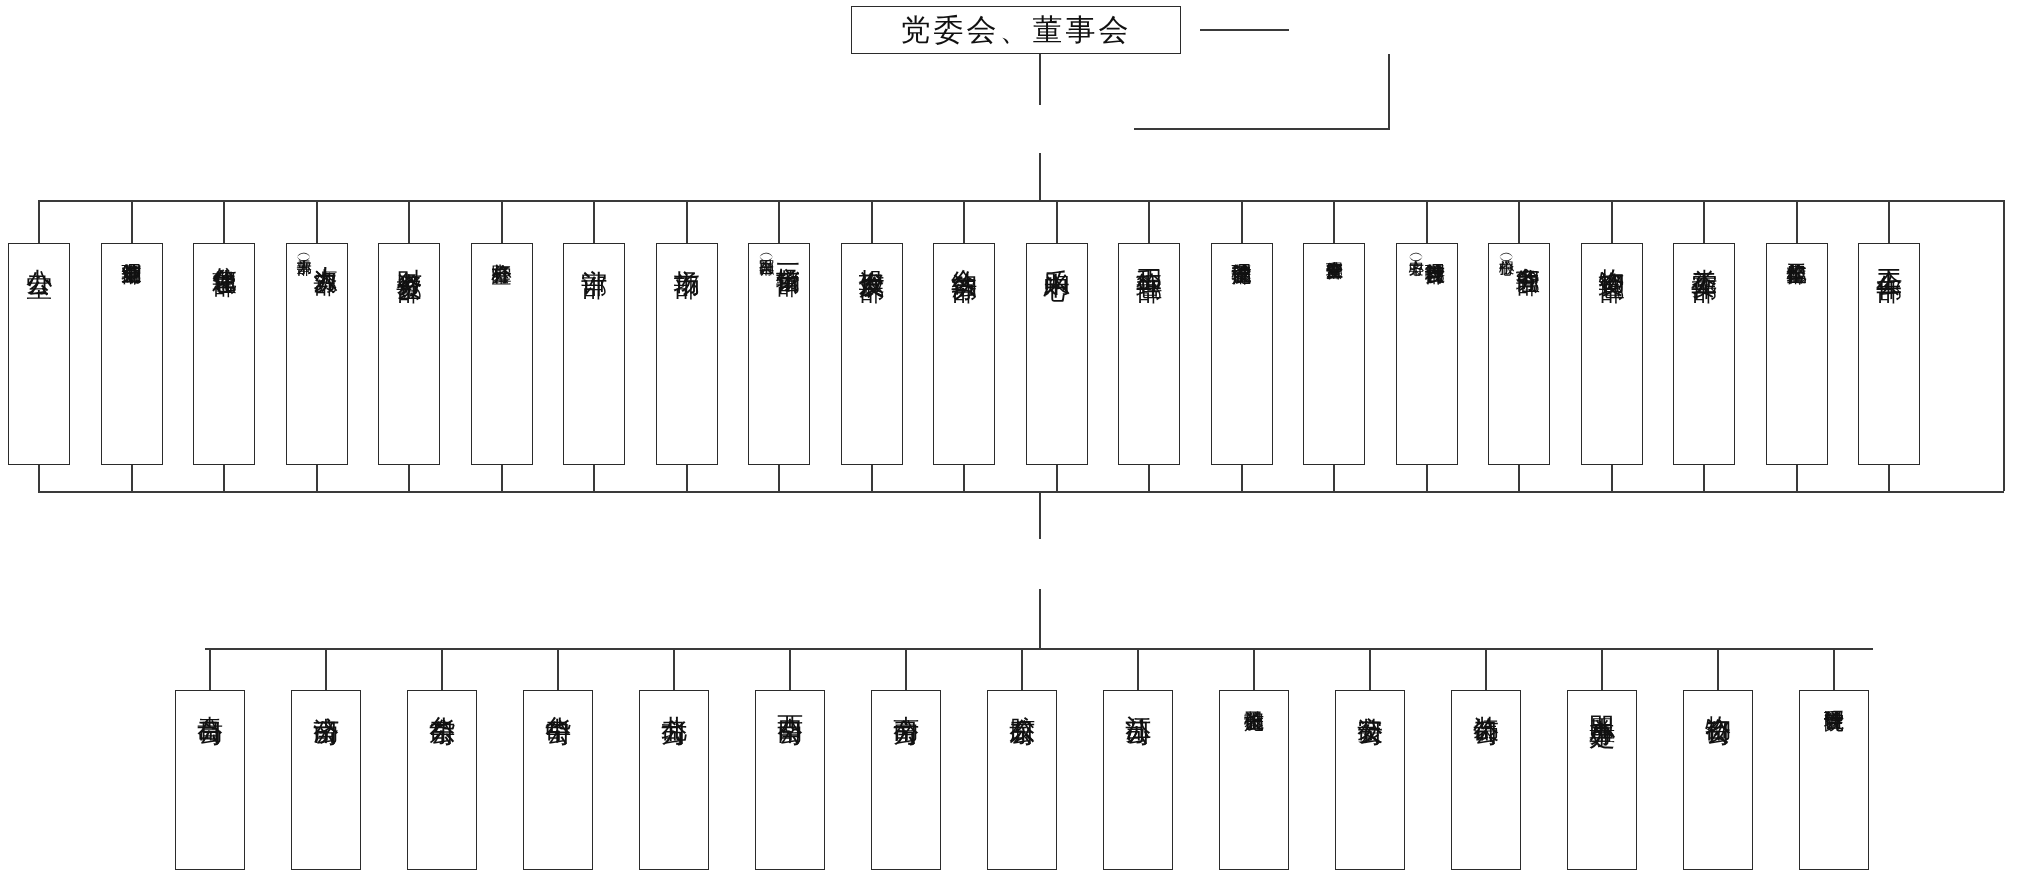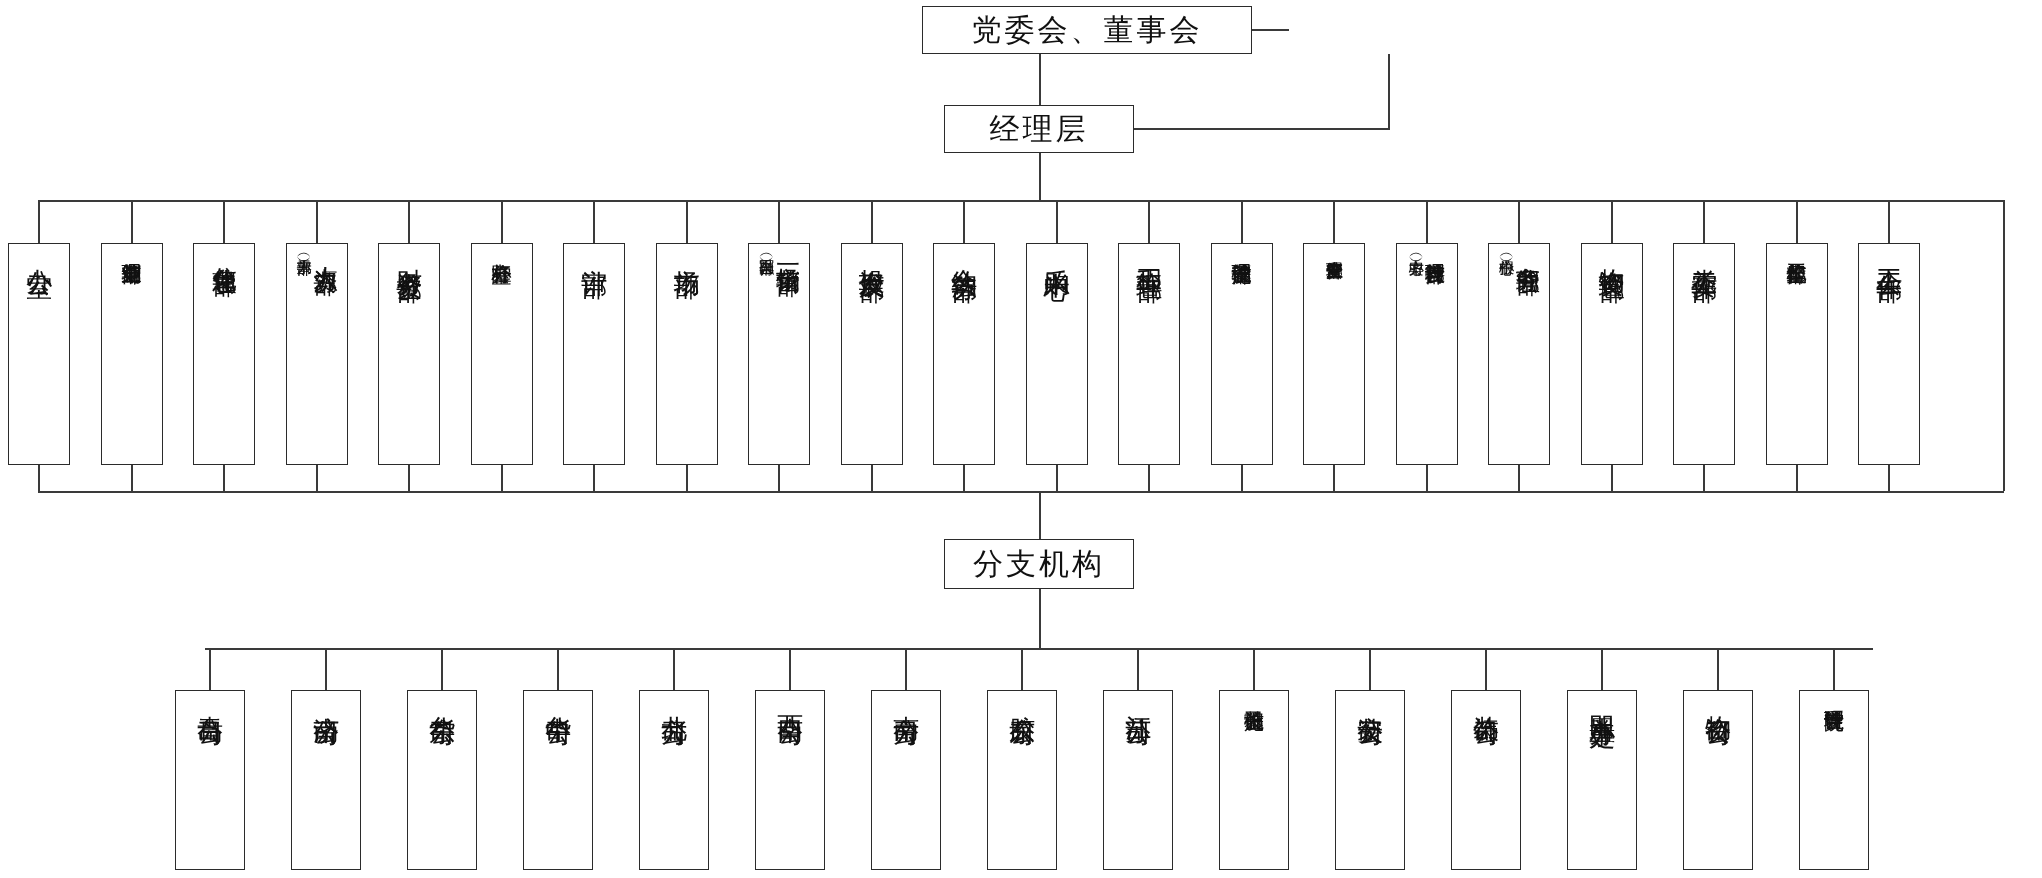--- a/index.html
+++ b/index.html
@@ -83,32 +83,29 @@
     width:2px;
     background:#3a3a3a;
     z-index:1;
   }
 </style>
 </head>
 <body>
 
 <div id="chart">
 
-  <div class="box horiz" style="left:922px;top:6px;width:330px;height:48px;">
+  <div class="box horiz" style="left:851px;top:6px;width:330px;height:48px;">
     <span>党委会、董事会</span>
   </div>
 
 
   <div class="hline" style="left:1200px;top:29px;width:89px;"></div>
 
   <div class="vline" style="left:1039px;top:54px;height:51px;"></div>
 
-  <div class="box horiz" style="left:944px;top:105px;width:190px;height:48px;">
-    <span>经理层</span>
-  </div>
 
   <div class="vline" style="left:1388px;top:54px;height:75px;"></div>
   <div class="hline" style="left:1134px;top:128px;width:256px;"></div>
 
   <div class="vline" style="left:1039px;top:153px;height:47px;"></div>
 
   <div class="hline" style="left:38px;top:200px;width:1966px;"></div>
   <div class="hline" style="left:38px;top:491px;width:1966px;"></div>
   <div class="vline" style="left:38px;top:200px;height:291px;"></div>
   <div class="vline" style="left:2003px;top:200px;height:291px;"></div>
@@ -220,23 +217,20 @@
       </div>
       <div class="vline" style="left: 1888px; top: 200px; height: 43px;"></div>
       <div class="vline" style="left: 1888px; top: 465px; height: 26px;"></div>
       <div class="vbox" style="left: 1858px; top: 243px; width: 62px; height: 222px;">
         <span class="vtext vmain">工会工作部</span>
       </div>
     </div>
 
   <div class="vline" style="left:1039px;top:491px;height:48px;"></div>
 
-  <div class="box horiz" style="left:944px;top:539px;width:190px;height:50px;">
-    <span>分支机构</span>
-  </div>
 
   <div class="vline" style="left:1039px;top:589px;height:59px;"></div>
 
   <div class="hline" style="left:205px;top:648px;width:1668px;"></div>
 
   <div id="branch-layer">
       <div class="vline" style="left: 209px; top: 648px; height: 42px;"></div>
       <div class="vbox" style="left: 175px; top: 690px; width: 70px; height: 180px;">
         <span class="vtext vmain">青岛公司</span>
       </div>

